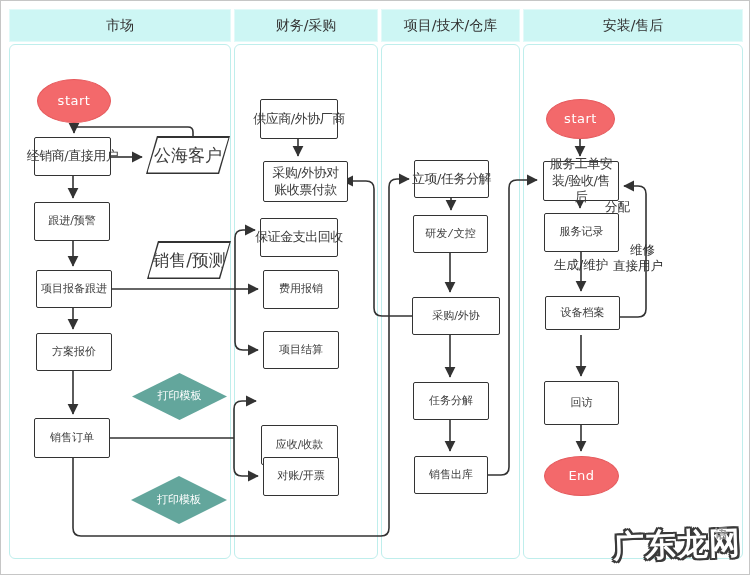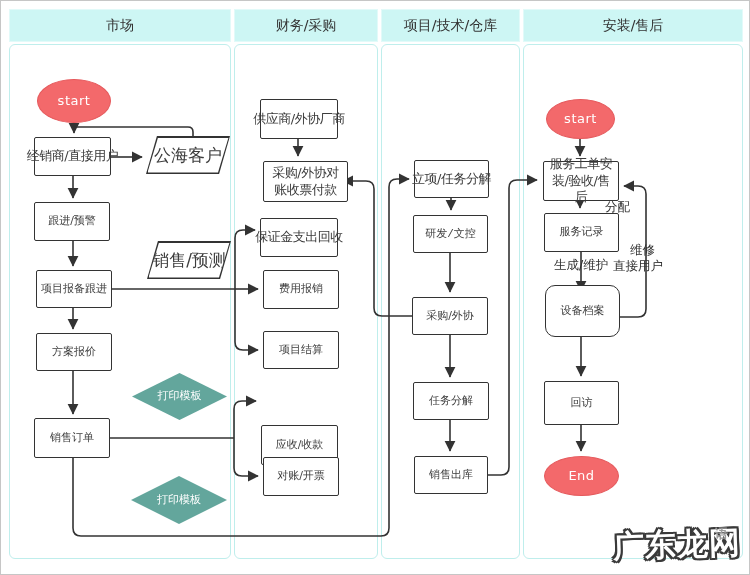--- a/index.html
+++ b/index.html
@@ -130,28 +130,28 @@
   <div class="node rect small nowrap" style="left:259px;top:98px;width:78px;height:40px;">供应商/外协厂商</div>
   <div class="node rect small" style="left:262px;top:160px;width:85px;height:41px;">采购/外协对账收票付款</div>
   <div class="node rect small nowrap" style="left:259px;top:217px;width:78px;height:39px;">保证金支出回收</div>
   <div class="node rect" style="left:262px;top:269px;width:76px;height:39px;">费用报销</div>
   <div class="node rect" style="left:262px;top:330px;width:76px;height:38px;">项目结算</div>
   <div class="node rect" style="left:260px;top:380px;width:77px;height:40px;margin-top:44px;">应收/收款</div>
   <div class="node rect" style="left:262px;top:456px;width:76px;height:39px;">对账/开票</div>
 
   <div class="node rect small nowrap" style="left:413px;top:159px;width:75px;height:38px;">立项/任务分解</div>
   <div class="node rect" style="left:412px;top:214px;width:75px;height:38px;font-family:Liberation Mono, monospace;">研发/文控</div>
-  <div class="node rect" style="left:411px;top:296px;width:76px;height:38px;">采购/外协</div>
+  <div class="node rect" style="left:411px;top:296px;width:88px;height:38px;">采购/外协</div>
   <div class="node rect" style="left:412px;top:381px;width:76px;height:38px;">任务分解</div>
   <div class="node rect" style="left:413px;top:455px;width:74px;height:38px;">销售出库</div>
 
   <div class="node terminal" style="left:545px;top:98px;width:69px;height:40px;">start</div>
   <div class="node rect small" style="left:542px;top:160px;width:76px;height:40px;">服务工单安装/验收/售后</div>
   <div class="node rect" style="left:543px;top:212px;width:75px;height:39px;">服务记录</div>
-  <div class="node rect" style="left:544px;top:284px;width:75px;height:52px;border-radius:10px;">设备档案</div>
+  <div class="node rect" style="left:544px;top:295px;width:75px;height:34px;">设备档案</div>
   <div class="node rect" style="left:543px;top:380px;width:75px;height:44px;">回访</div>
   <div class="node terminal" style="left:543px;top:455px;width:75px;height:40px;">End</div>
 
   <div class="edge-label" style="left:604px;top:198px;">分配</div>
   <div class="edge-label" style="left:553px;top:256px;">生成/维护</div>
   <div class="edge-label" style="left:629px;top:241px;">维修</div>
   <div class="edge-label" style="left:612px;top:257px;">直接用户</div>
 
   <div class="watermark">广东龙网</div>
   <div class="watermark-small">语</div>

